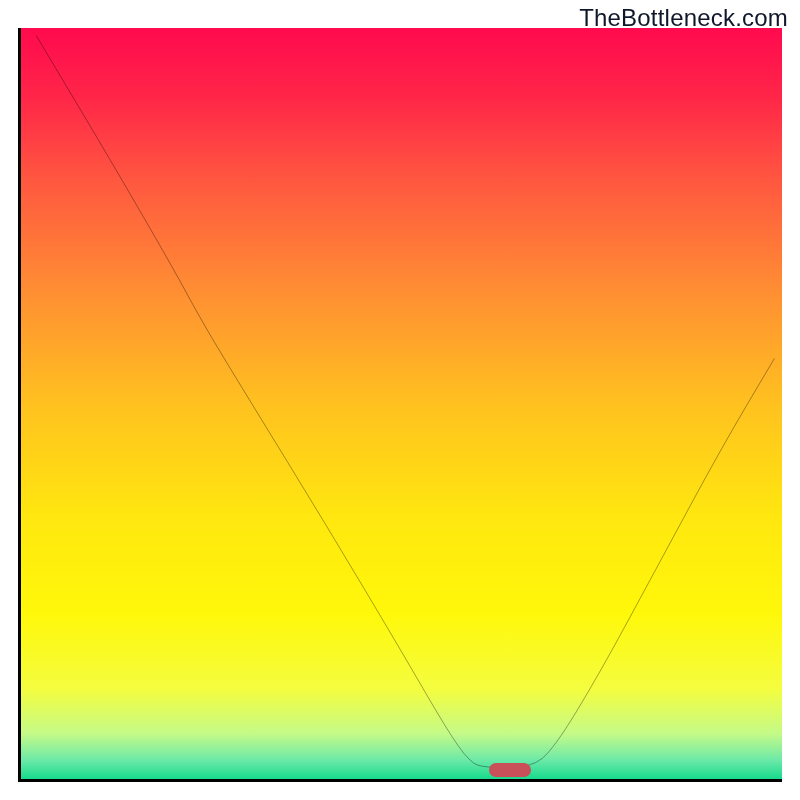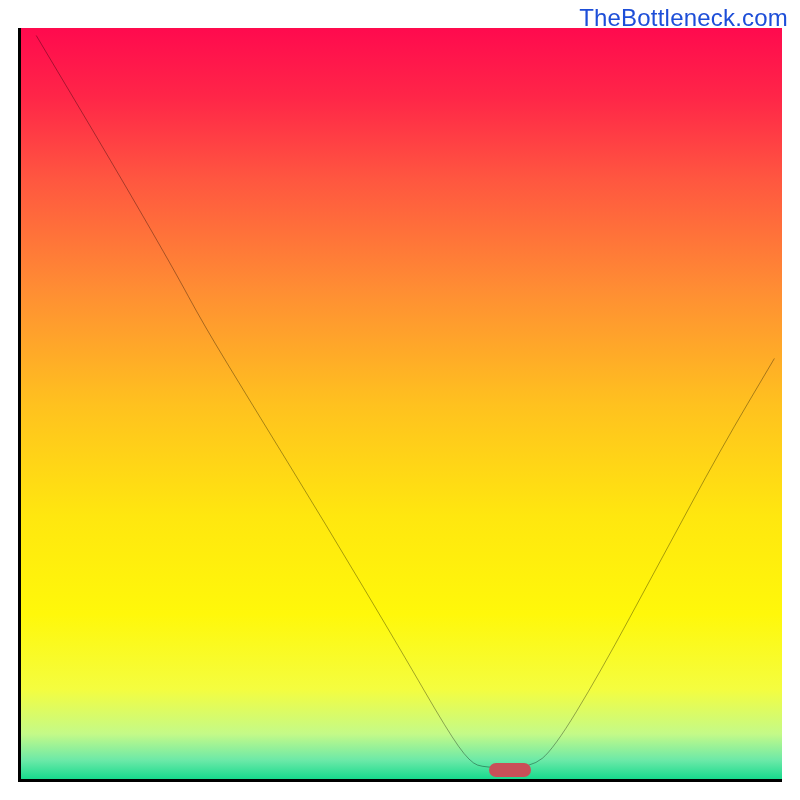--- a/index.html
+++ b/index.html
@@ -13,21 +13,21 @@
   }
   .frame {
     position: relative;
     width: 800px;
     height: 800px;
   }
   .watermark {
     position: absolute;
     top: 4px;
     right: 12px;
-    color: #1d4ed8;
+    color: #0f172a;
     font-size: 24px;
     font-weight: 500;
     letter-spacing: 0.2px;
     z-index: 10;
   }
   .plot {
     position: absolute;
     left: 18px;
     top: 28px;
     width: 764px;

